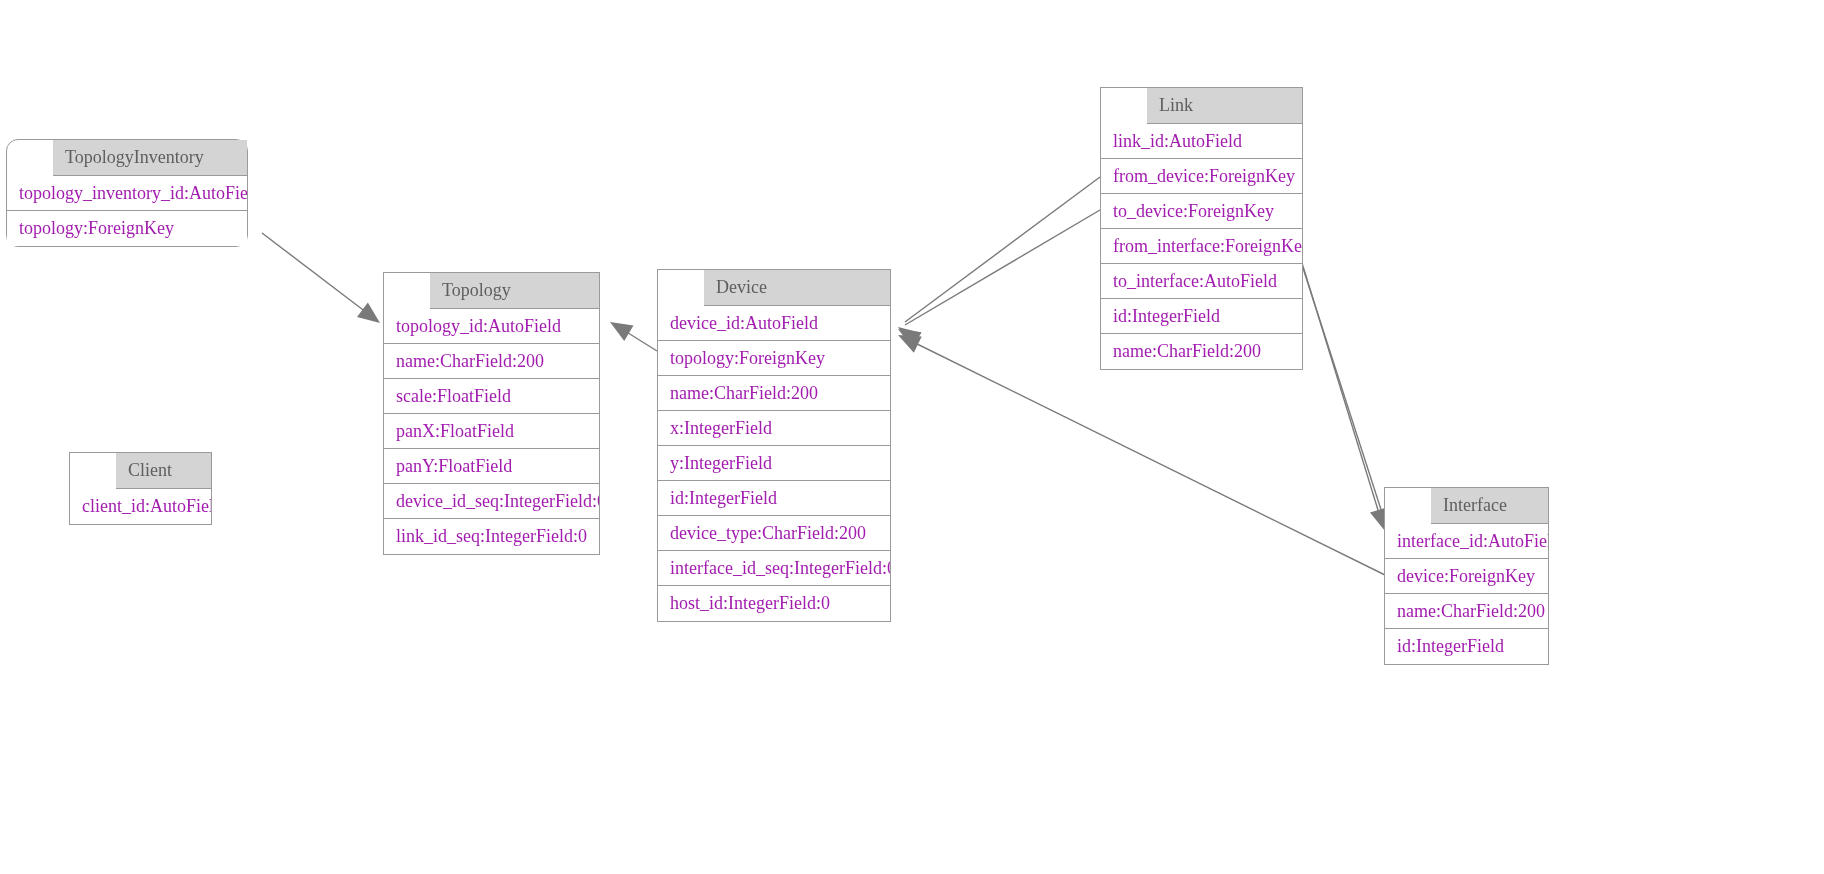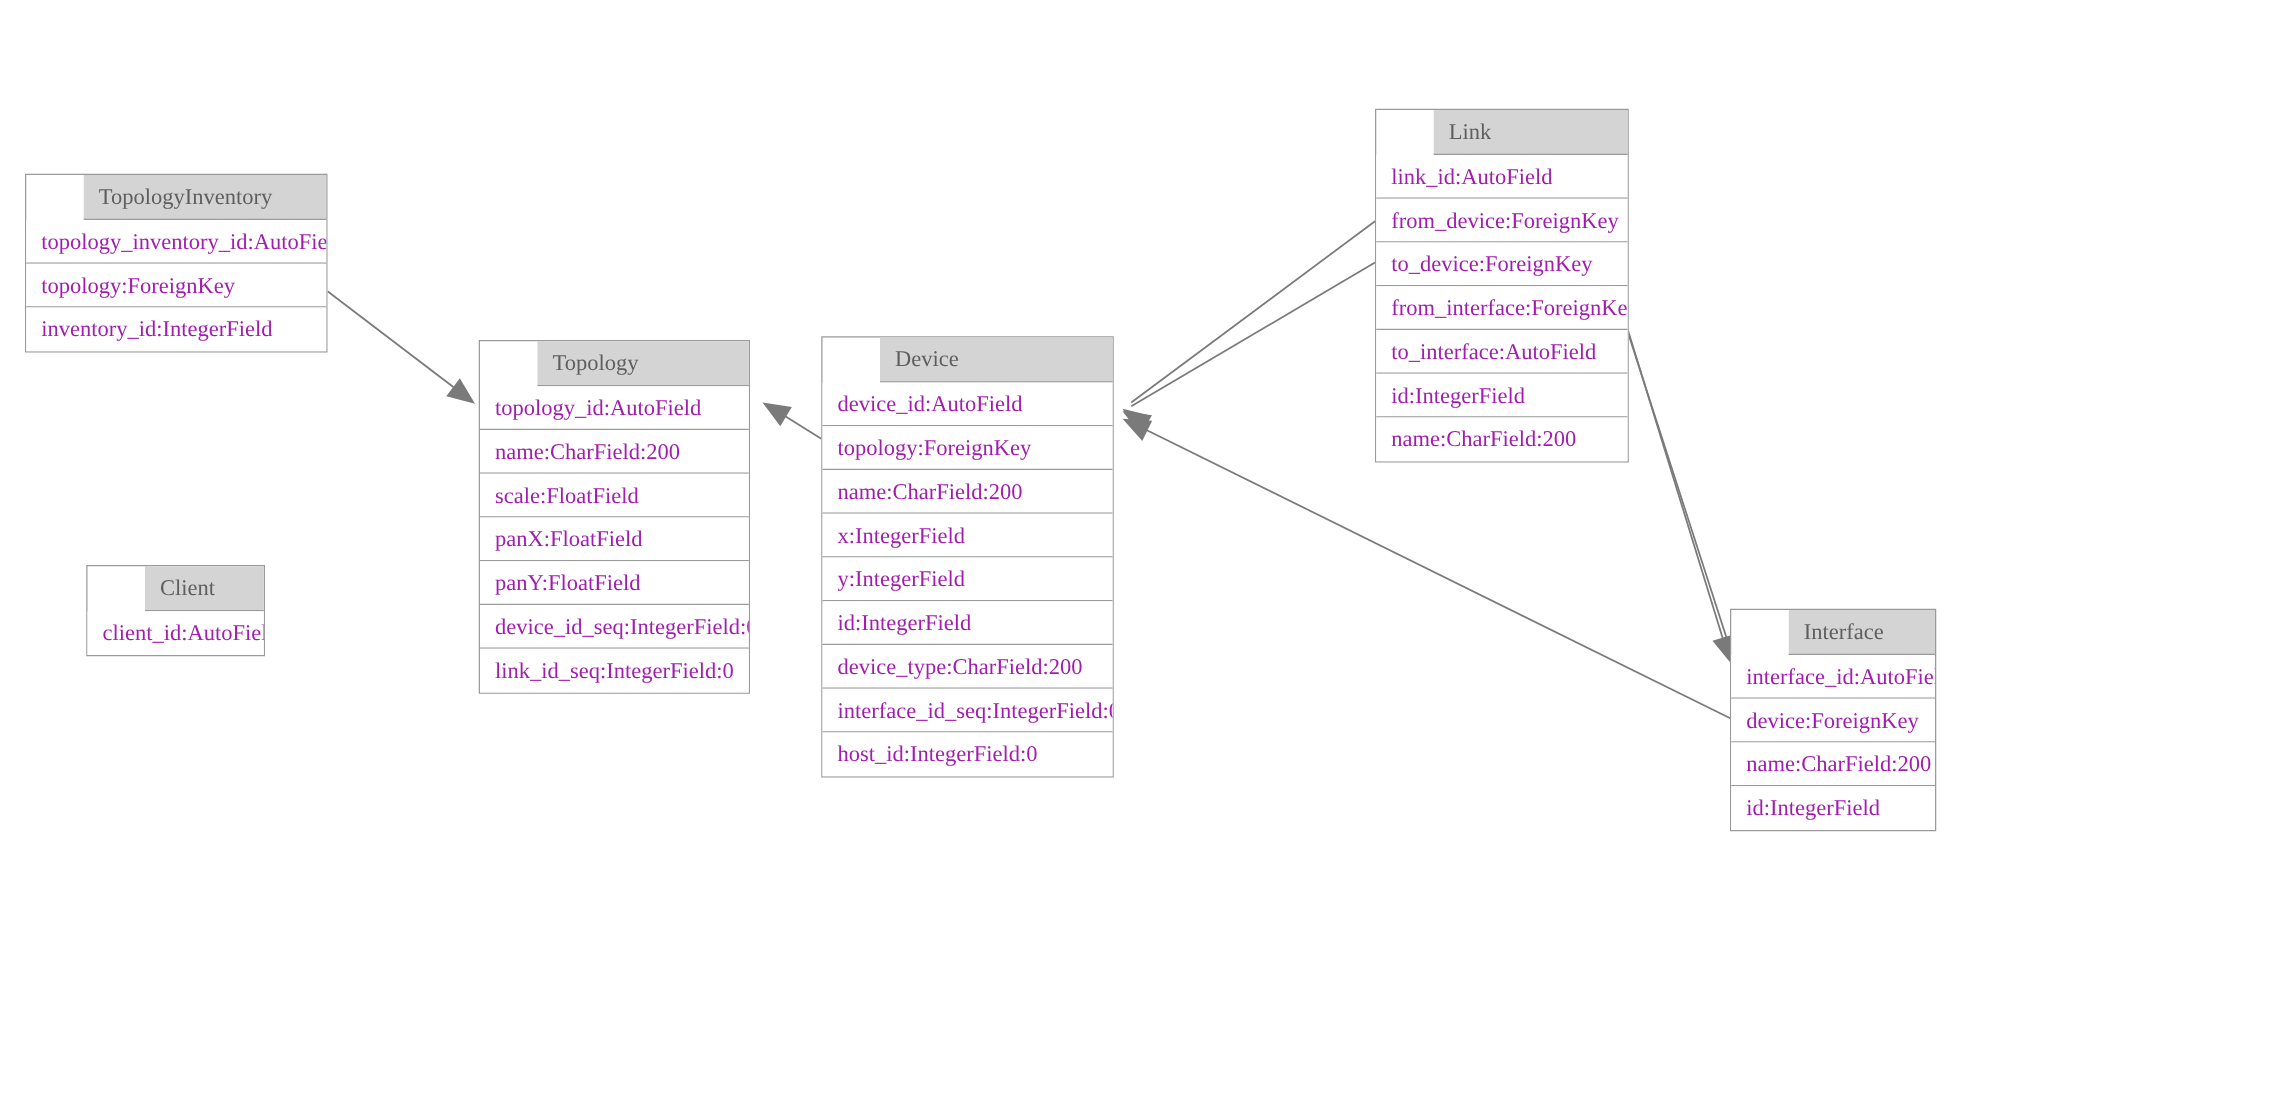--- a/index.html
+++ b/index.html
@@ -90,25 +90,24 @@
         <path d="M 1298,250 L 1382,523" stroke="#7a7a7a" stroke-width="1.4" fill="none"></path>
         <polygon points="0,0 -22,-9 -22,9" fill="#7a7a7a" transform="translate(1385,531) rotate(73)"></polygon>
       </g>
       <g>
         <path d="M 1303,268 L 1386,525" stroke="#7a7a7a" stroke-width="1.4" fill="none"></path>
         <polygon points="0,0 -22,-9 -22,9" fill="#7a7a7a" transform="translate(1389,533) rotate(72)"></polygon>
       </g>
     </svg>
 
   <div id="entities-layer">
-      <div class="entity" style="left: 20px; top: 139px; width: 242px;">
+      <div class="entity" style="left: 6px; top: 139px; width: 242px; border-radius: 12px;">
         <div class="entity-header">TopologyInventory</div>
         <div class="entity-field">topology_inventory_id:AutoField</div>
         <div class="entity-field">topology:ForeignKey</div>
-        <div class="entity-field">inventory_id:IntegerField</div>
       </div>
       <div class="entity" style="left: 383px; top: 272px; width: 217px;">
         <div class="entity-header">Topology</div>
         <div class="entity-field">topology_id:AutoField</div>
         <div class="entity-field">name:CharField:200</div>
         <div class="entity-field">scale:FloatField</div>
         <div class="entity-field">panX:FloatField</div>
         <div class="entity-field">panY:FloatField</div>
         <div class="entity-field">device_id_seq:IntegerField:0</div>
         <div class="entity-field">link_id_seq:IntegerField:0</div>

